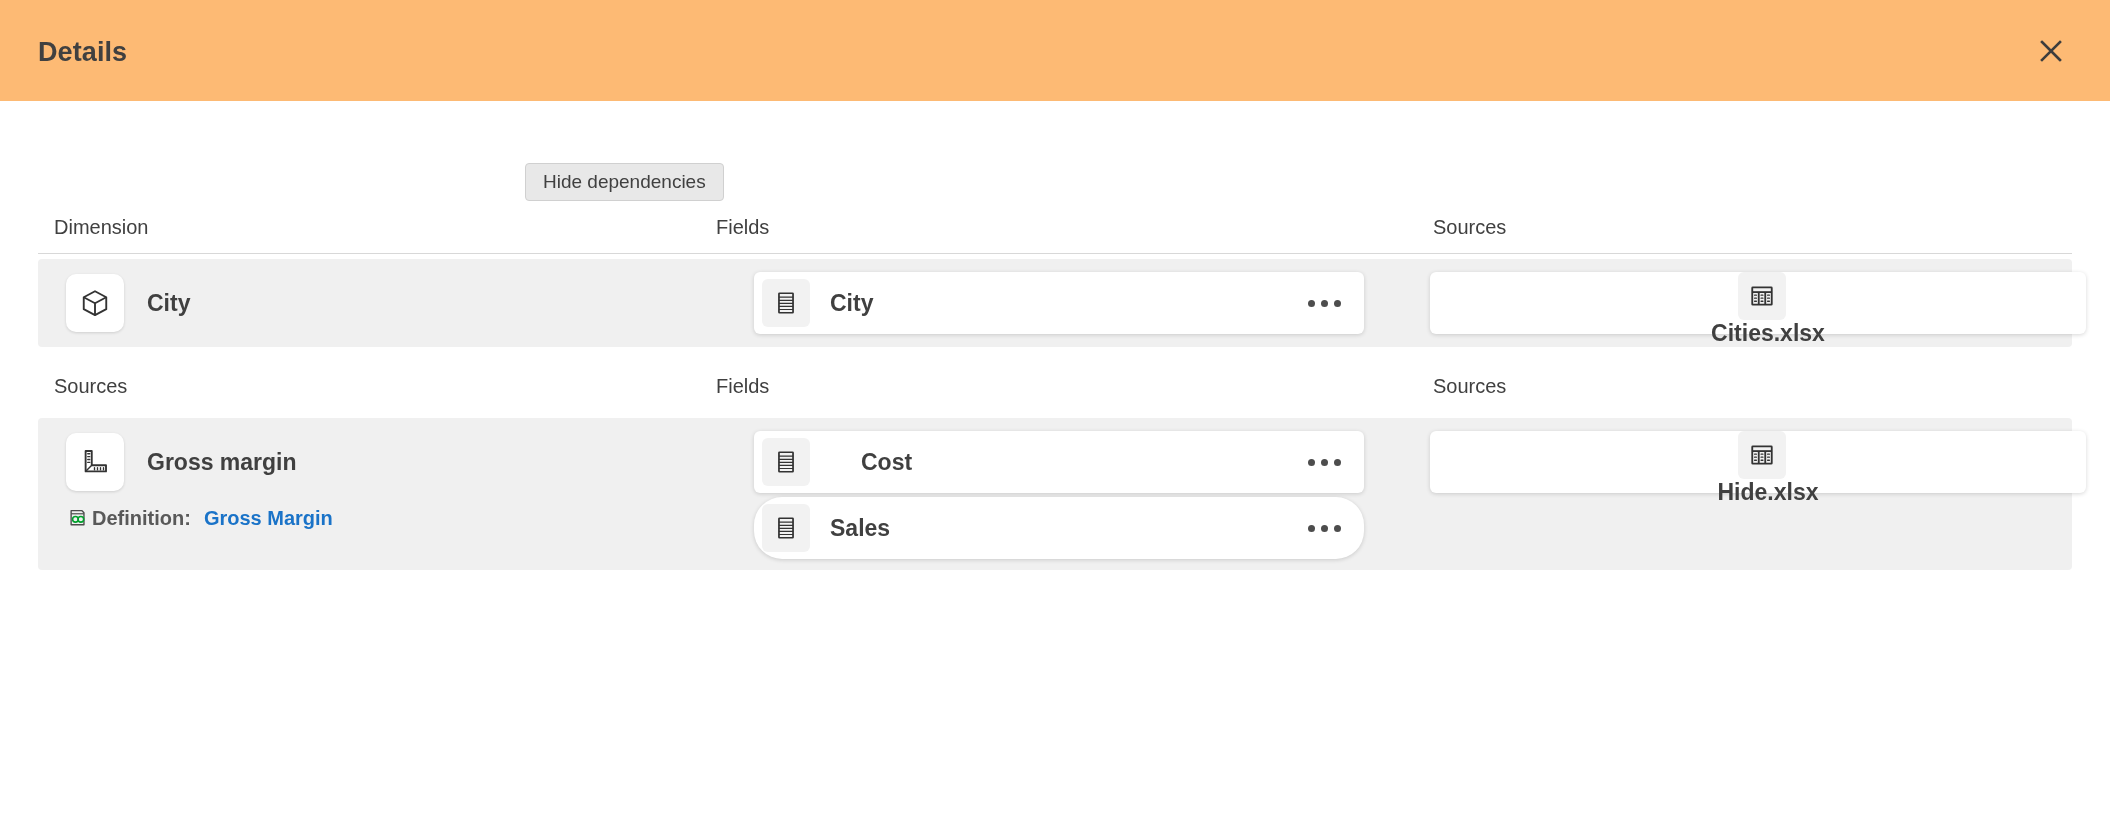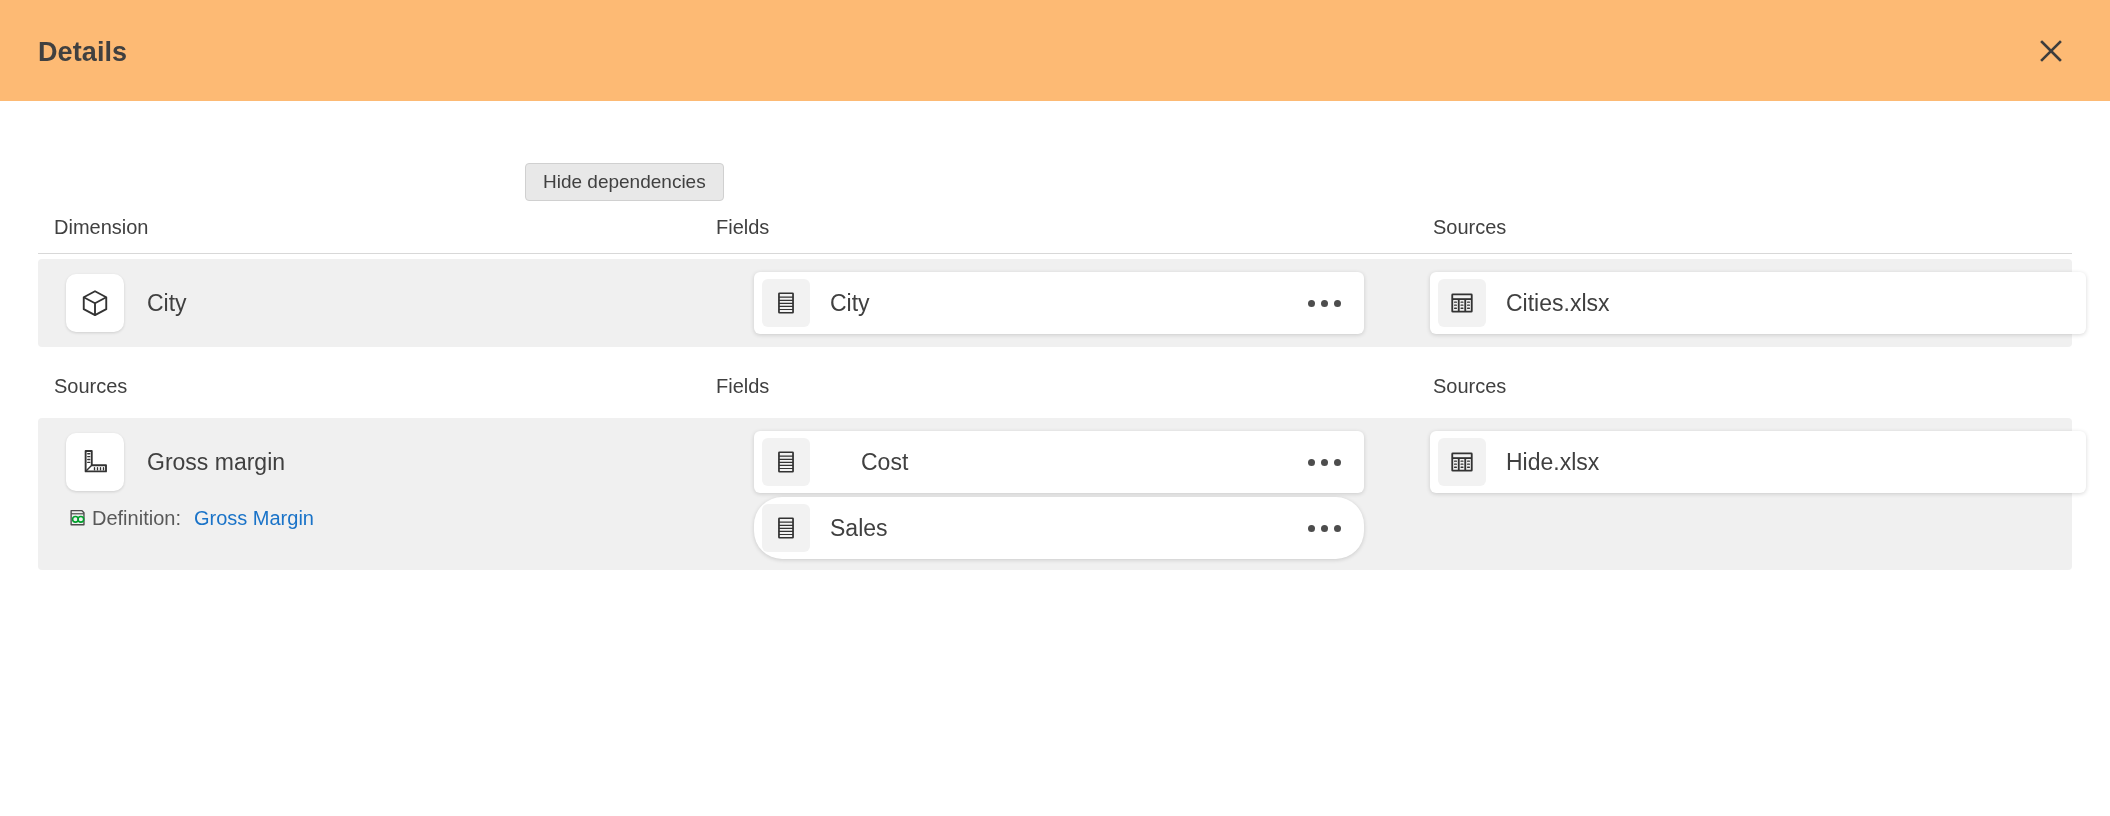--- a/index.html
+++ b/index.html
@@ -110,20 +110,21 @@
   .col-head.c2 { left: 716px; }
   .col-head.c3 { left: 1433px; }
 
   
   .row-panel {
     position: absolute;
     left: 38px;
     width: 2034px;
     background: #f0f0f0;
     border-radius: 4px;
+    font-weight: bold;
   }
 
   
   .item-block {
     position: absolute;
     left: 28px;
     display: flex;
     align-items: center;
   }
   .item-tile {
@@ -212,21 +213,21 @@
   .dot {
     width: 7px;
     height: 7px;
     border-radius: 50%;
     background: #4d4d4d;
     display: inline-block;
     margin: 0 3px;
   }
 
   .field-card { left: 716px; width: 610px; height: 62px; }
-  .source-card { left: 1392px; width: 656px; height: 62px; }
+  .source-card { left: 1392px; width: 656px; height: 62px; flex-direction: column; }
 </style>
 </head>
 <body>
 
 <div class="dialog">
 
   <div class="dialog-header">
     <div class="dialog-title">Details</div>
     <div class="close-button">
       <span>

